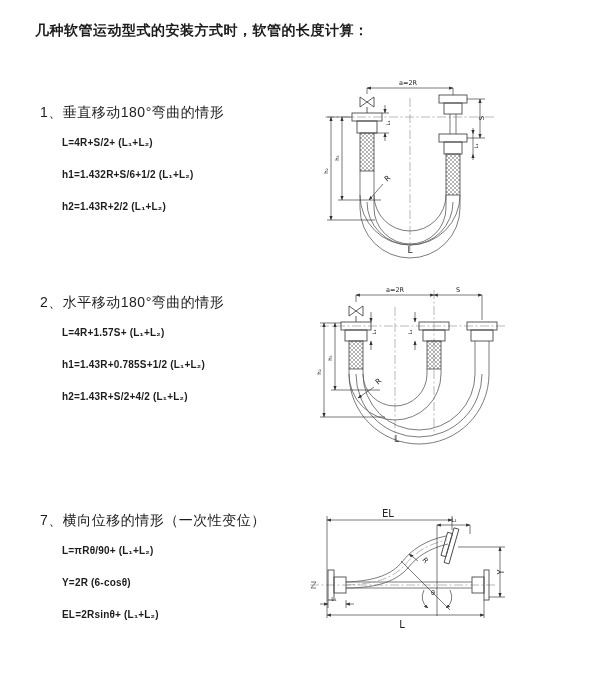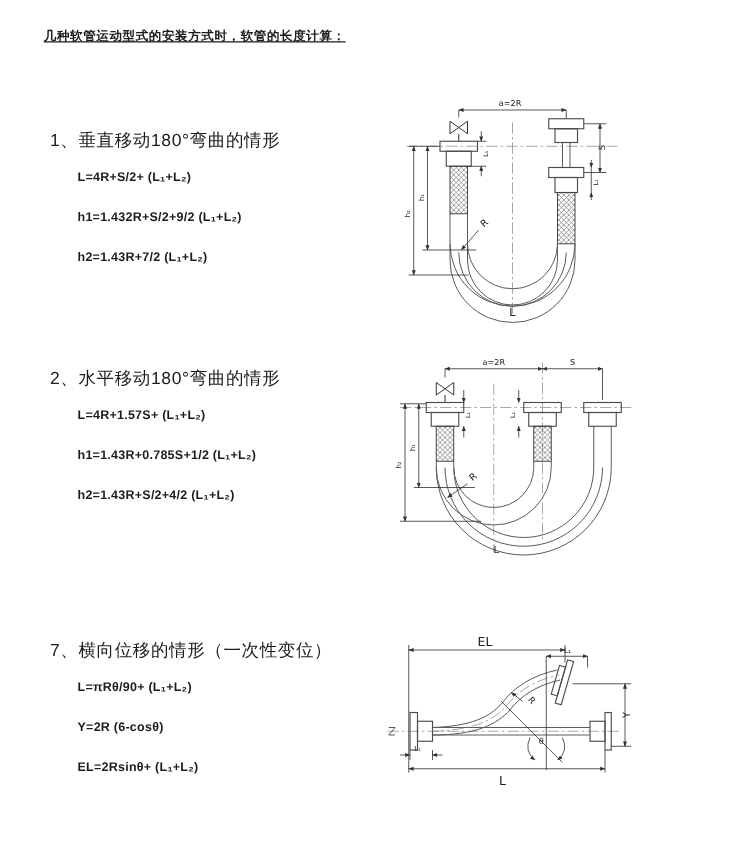--- a/index.html
+++ b/index.html
@@ -1,41 +1,41 @@
 <!DOCTYPE html>
 <html><head>
 <meta charset="utf-8">
 <style>
   html,body{margin:0;padding:0;}
   body{
     width:600px;height:675px;background:#ffffff;position:relative;
     font-family:"Liberation Sans","DejaVu Sans",sans-serif;color:#1c1c1c;
     overflow:hidden;
   }
-  .title{position:absolute;left:35px;top:22px;font-size:10px;font-weight:600;letter-spacing:.5px;text-decoration:underline;}
+  .title{position:absolute;left:35px;top:22px;font-size:14px;font-weight:600;letter-spacing:.5px;}
   .h{position:absolute;font-size:14px;font-weight:400;letter-spacing:.5px;white-space:nowrap;}
   .f{position:absolute;font-size:10px;font-weight:700;letter-spacing:.2px;white-space:nowrap;}
   svg{position:absolute;overflow:visible;}
   svg text{font-family:"DejaVu Sans","Liberation Sans",sans-serif;fill:#222;}
   .dwg{stroke:#4a4a4a;stroke-width:.9;fill:none;}
   .dwg2{stroke:#5a5a5a;stroke-width:.8;fill:none;}
   .dim{stroke:#333;stroke-width:.65;fill:none;}
   .cl{stroke:#8a8a8a;stroke-width:.6;fill:none;stroke-dasharray:9 2.5 2 2.5;}
   .hatchrect{stroke:#444;stroke-width:.8;}
   .valve{fill:#fff;stroke:#333;stroke-width:.8;}
 </style>
 </head>
 <body>
 
 <div class="title">几种软管运动型式的安装方式时，软管的长度计算：</div>
 
 <div class="h" style="left:40px;top:104px">1、垂直移动180°弯曲的情形</div>
 <div class="f" style="left:62px;top:137px">L=4R+S/2+ (L₁+L₂)</div>
-<div class="f" style="left:62px;top:169px">h1=1.432R+S/2+9/2 (L₁+L₂)</div>
-<div class="f" style="left:62px;top:201px">h2=1.43R+7/2 (L₁+L₂)</div>
+<div class="f" style="left:62px;top:169px">h1=1.432R+S/6+1/2 (L₁+L₂)</div>
+<div class="f" style="left:62px;top:201px">h2=1.43R+2/2 (L₁+L₂)</div>
 
 <div class="h" style="left:40px;top:294px">2、水平移动180°弯曲的情形</div>
 <div class="f" style="left:62px;top:327px">L=4R+1.57S+ (L₁+L₂)</div>
 <div class="f" style="left:62px;top:359px">h1=1.43R+0.785S+1/2 (L₁+L₂)</div>
 <div class="f" style="left:62px;top:391px">h2=1.43R+S/2+4/2 (L₁+L₂)</div>
 
 <div class="h" style="left:40px;top:512px">7、横向位移的情形（一次性变位）</div>
 <div class="f" style="left:62px;top:545px">L=πRθ/90+ (L₁+L₂)</div>
 <div class="f" style="left:62px;top:577px">Y=2R (6-cosθ)</div>
 <div class="f" style="left:62px;top:609px">EL=2Rsinθ+ (L₁+L₂)</div>

